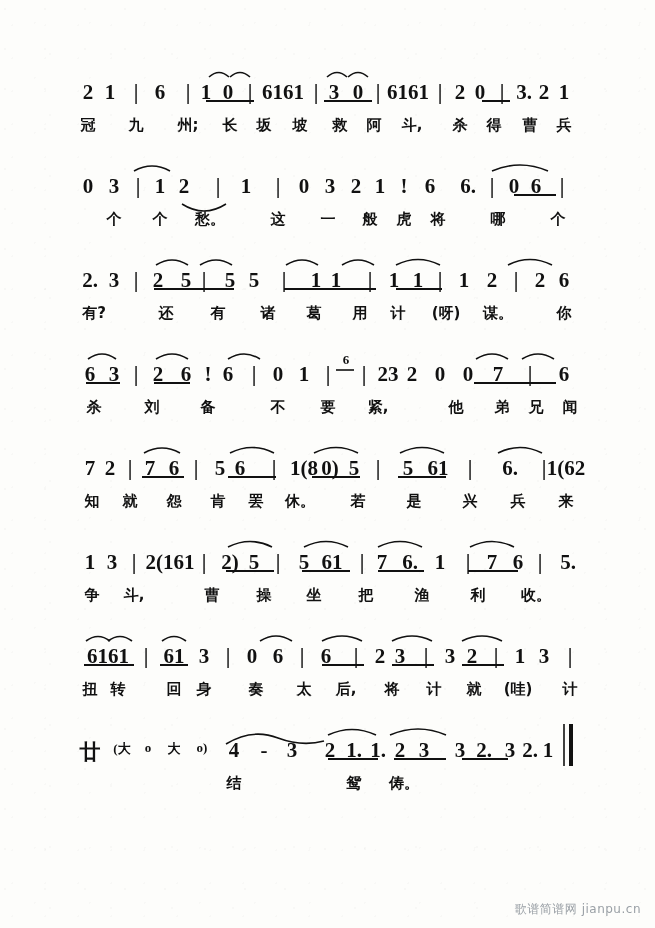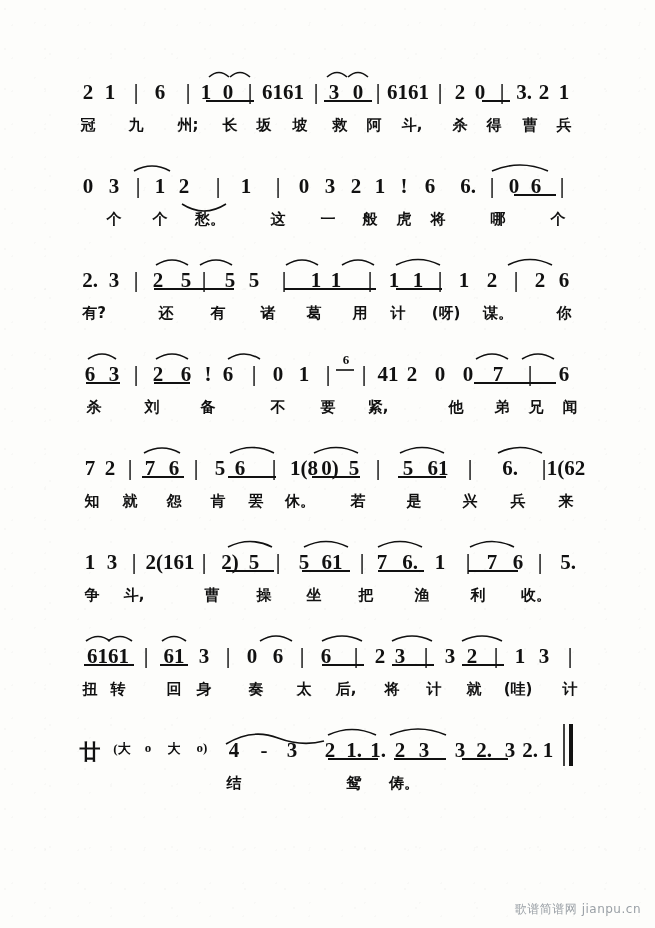--- a/index.html
+++ b/index.html
@@ -280,21 +280,21 @@
         <span class="tok" style="left:80px">2</span>
         <span class="tok" style="left:108px">6</span>
         <span class="tok" style="left:130px">!</span>
         <span class="tok" style="left:150px">6</span>
         <span class="tok" style="left:176px">|</span>
         <span class="tok" style="left:200px">0</span>
         <span class="tok" style="left:226px">1</span>
         <span class="tok" style="left:250px">|</span>
         <span class="tok small" style="left:268px;top:-10px">6</span>
         <span class="tok" style="left:286px">|</span>
-        <span class="tok" style="left:310px">41</span>
+        <span class="tok" style="left:310px">23</span>
         <span class="tok" style="left:334px">2</span>
         <span class="tok" style="left:362px">0</span>
         <span class="tok" style="left:390px">0</span>
         <span class="tok" style="left:420px">7</span>
         <span class="tok" style="left:452px">|</span>
         <span class="tok" style="left:486px">6</span>
       </div>
       <div class="lyrics">
         <span class="lyr" style="left:16px">杀</span>
         <span class="lyr" style="left:74px">刘</span>

